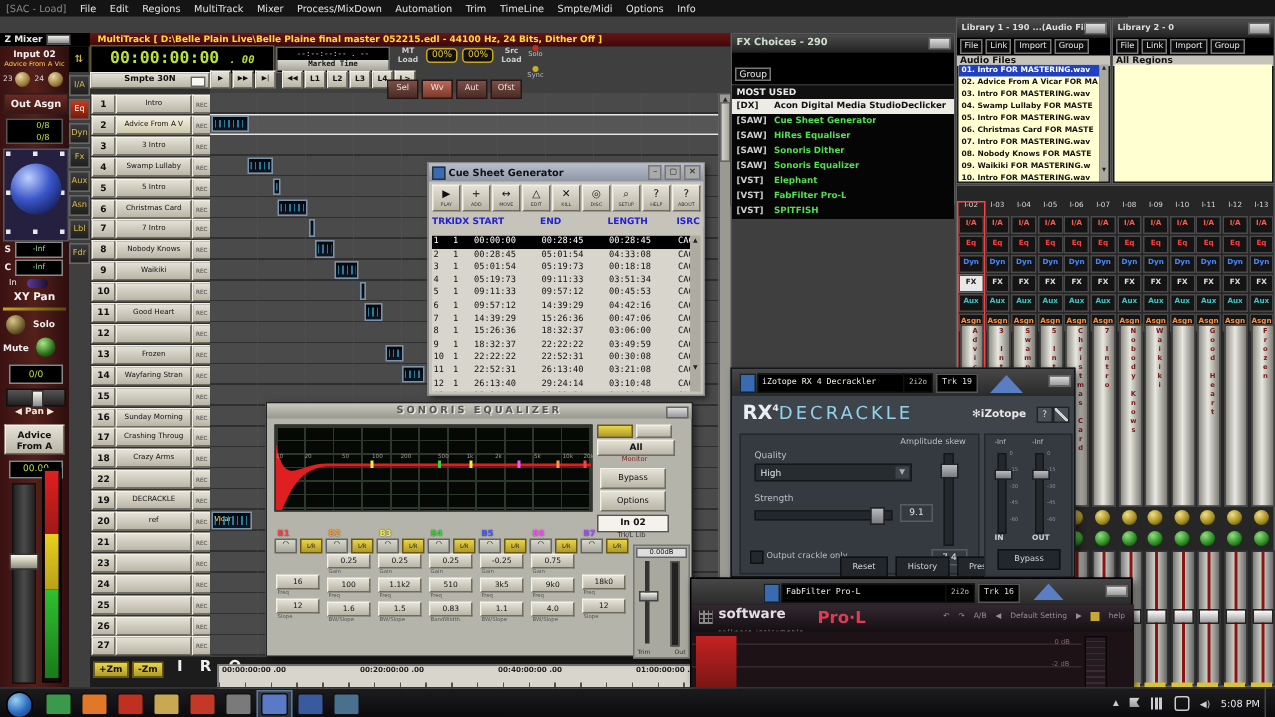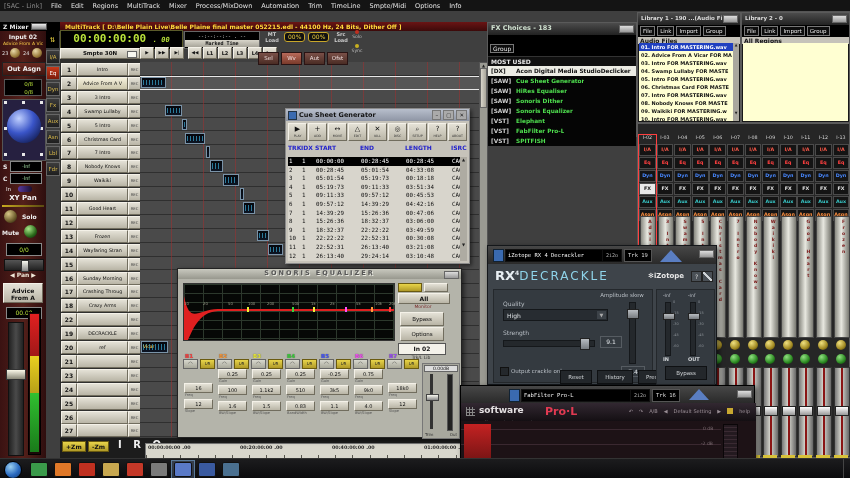--- a/index.html
+++ b/index.html
@@ -19,21 +19,21 @@
   .vtxt{writing-mode:vertical-rl;text-orientation:upright;}
   .clip{position:absolute;background:linear-gradient(#05070c,#0c1524);border:1px solid #7a93a8;box-sizing:border-box;overflow:hidden;}
   .clip i{position:absolute;left:1px;right:1px;top:2px;bottom:2px;
     background:repeating-linear-gradient(90deg,#2a7a9a 0 1px,transparent 1px 3px);}
 </style>
 </head>
 <body>
 
 <div id="desktop">
   <div id="menubar" class="abs" style="left:0;top:0;width:850px;height:11px;background:#141414;display:flex;align-items:center;gap:9px;padding-left:4px;font-size:6.5px;color:#e4e4e4;">
-      <div style="color: rgb(138, 138, 138);">[SAC - Link]</div>
+      <div style="color: rgb(138, 138, 138);">[SAC - Load]</div>
       <div style="color: rgb(228, 228, 228);">File</div>
       <div style="color: rgb(228, 228, 228);">Edit</div>
       <div style="color: rgb(228, 228, 228);">Regions</div>
       <div style="color: rgb(228, 228, 228);">MultiTrack</div>
       <div style="color: rgb(228, 228, 228);">Mixer</div>
       <div style="color: rgb(228, 228, 228);">Process/MixDown</div>
       <div style="color: rgb(228, 228, 228);">Automation</div>
       <div style="color: rgb(228, 228, 228);">Trim</div>
       <div style="color: rgb(228, 228, 228);">TimeLine</div>
       <div style="color: rgb(228, 228, 228);">Smpte/Midi</div>
@@ -622,21 +622,21 @@
           <div style="font-size: 3.6px; color: rgb(85, 85, 85); padding-left: 3px; height: 5px;"></div>
           <div class="bev" style="margin: 1px 2px 0px; height: 8px; font-size: 5px; text-align: center; line-height: 8px;">18k0</div>
           <div style="font-size: 3.6px; color: rgb(85, 85, 85); padding-left: 3px; height: 5px;">Freq</div>
           <div class="bev" style="margin: 1px 2px 0px; height: 8px; font-size: 5px; text-align: center; line-height: 8px;">12</div>
           <div style="font-size: 3.6px; color: rgb(85, 85, 85); padding-left: 3px; height: 5px;">Slope</div>
         </div>
       </div>
   </div>
 
   <div class="abs dkwin" style="left:487px;top:22px;width:150px;height:115px;">
-    <div class="dkttl"><span>FX Choices - 183</span><span class="minbox"></span></div>
+    <div class="dkttl"><span>FX Choices - 290</span><span class="minbox"></span></div>
     <div style="background:#000;padding:1px 2px;">
       <span class="sawbtn" style="font-size:6px;">Group</span></div>
     <div style="background:#101010;color:#e8e8e8;font-size:6px;font-weight:bold;padding:1px 3px;border-top:1px solid #333;">MOST USED</div>
     <div id="fxitems" style="background:#050505;height:80px;overflow:hidden;">
         <div style="display: flex; gap: 3px; font-size: 5.8px; line-height: 10px; padding-left: 3px; background: rgb(236, 236, 228); color: rgb(17, 17, 17);">
           <div style="width: 22px; font-weight: bold; color: rgb(17, 17, 17);">[DX]</div>
           <div style="font-weight: bold; color: rgb(17, 17, 17); white-space: nowrap; overflow: hidden;">Acon Digital Media StudioDeclicker</div>
         </div>
         <div style="display: flex; gap: 3px; font-size: 5.8px; line-height: 10px; padding-left: 3px;">
           <div style="width: 22px; font-weight: bold; color: rgb(207, 207, 207);">[SAW]</div>
@@ -1030,20 +1030,28 @@
       <div style="position:absolute;left:3px;top:3px;width:27px;height:35px;background:linear-gradient(#c42222,#7a1515);"></div>
       <span style="position:absolute;left:242px;top:5px;font-size:4.5px;color:#7a6a70;">0 dB</span>
       <span style="position:absolute;left:240px;top:20px;font-size:4.5px;color:#7a6a70;">-2 dB</span>
       <div style="position:absolute;left:262px;top:3px;width:13px;height:35px;background:#241a20;
         background-image:repeating-linear-gradient(0deg,#3a2a32 0 1px,transparent 1px 4px);border:1px solid #0a0608;"></div>
     </div>
   </div>
 
   <div id="taskbar" class="abs" style="left:0;top:458px;width:850px;height:20px;background:linear-gradient(#1c1c1e,#0a0a0c);border-top:1px solid #333;">
     <span style="position:absolute;left:4px;top:2px;width:16px;height:16px;border-radius:50%;background:radial-gradient(circle at 35% 30%,#9ad0f0,#2a6ac0 55%,#123a70);border:1px solid #000;"></span>
+    <span id="tray" style="position:absolute;right:10px;top:0;height:20px;display:flex;align-items:center;gap:7px;color:#ccc;font-size:6px;">
+        <div style="font-size: 5px;">▲</div>
+        <div style="width: 7px; height: 8px; background: linear-gradient(rgb(216, 216, 216), rgb(136, 136, 136)); clip-path: polygon(0px 0px, 100% 0px, 70% 40%, 100% 80%, 0px 80%, 0px 100%);"></div>
+        <div style="width: 9px; height: 8px; background: repeating-linear-gradient(90deg, rgb(204, 204, 204) 0px, rgb(204, 204, 204) 2px, transparent 2px, transparent 3px);"></div>
+        <div style="width: 8px; height: 8px; border: 1px solid rgb(204, 204, 204); border-radius: 2px;"></div>
+        <div style="font-size: 6px;">◀)</div>
+        <div style="color: rgb(232, 232, 232); font-size: 6.5px;">5:08 PM</div>
+      </span>
     <span style="position:absolute;right:0;top:0;width:6px;height:20px;border-left:1px solid #444;"></span>
   <div style="position: absolute; left: 30px; top: 3px; width: 16px; height: 13px; border-radius: 2px; background: rgb(58, 154, 74); border: 1px solid rgb(17, 17, 17);"></div>
       <div style="position: absolute; left: 54px; top: 3px; width: 16px; height: 13px; border-radius: 2px; background: rgb(224, 120, 40); border: 1px solid rgb(17, 17, 17);"></div>
       <div style="position: absolute; left: 78px; top: 3px; width: 16px; height: 13px; border-radius: 2px; background: rgb(192, 48, 32); border: 1px solid rgb(17, 17, 17);"></div>
       <div style="position: absolute; left: 102px; top: 3px; width: 16px; height: 13px; border-radius: 2px; background: rgb(200, 168, 80); border: 1px solid rgb(17, 17, 17);"></div>
       <div style="position: absolute; left: 126px; top: 3px; width: 16px; height: 13px; border-radius: 2px; background: rgb(196, 56, 40); border: 1px solid rgb(17, 17, 17);"></div>
       <div style="position: absolute; left: 150px; top: 3px; width: 16px; height: 13px; border-radius: 2px; background: rgb(122, 122, 122); border: 1px solid rgb(17, 17, 17);"></div>
       <div style="position: absolute; left: 171px; top: 1px; width: 22px; height: 18px; background: rgba(140, 170, 220, 0.25); border: 1px solid rgb(90, 122, 154);"></div>
       <div style="position: absolute; left: 174px; top: 3px; width: 16px; height: 13px; border-radius: 2px; background: rgb(90, 122, 200); border: 1px solid rgb(17, 17, 17);"></div>
       <div style="position: absolute; left: 198px; top: 3px; width: 16px; height: 13px; border-radius: 2px; background: rgb(58, 90, 160); border: 1px solid rgb(17, 17, 17);"></div>

